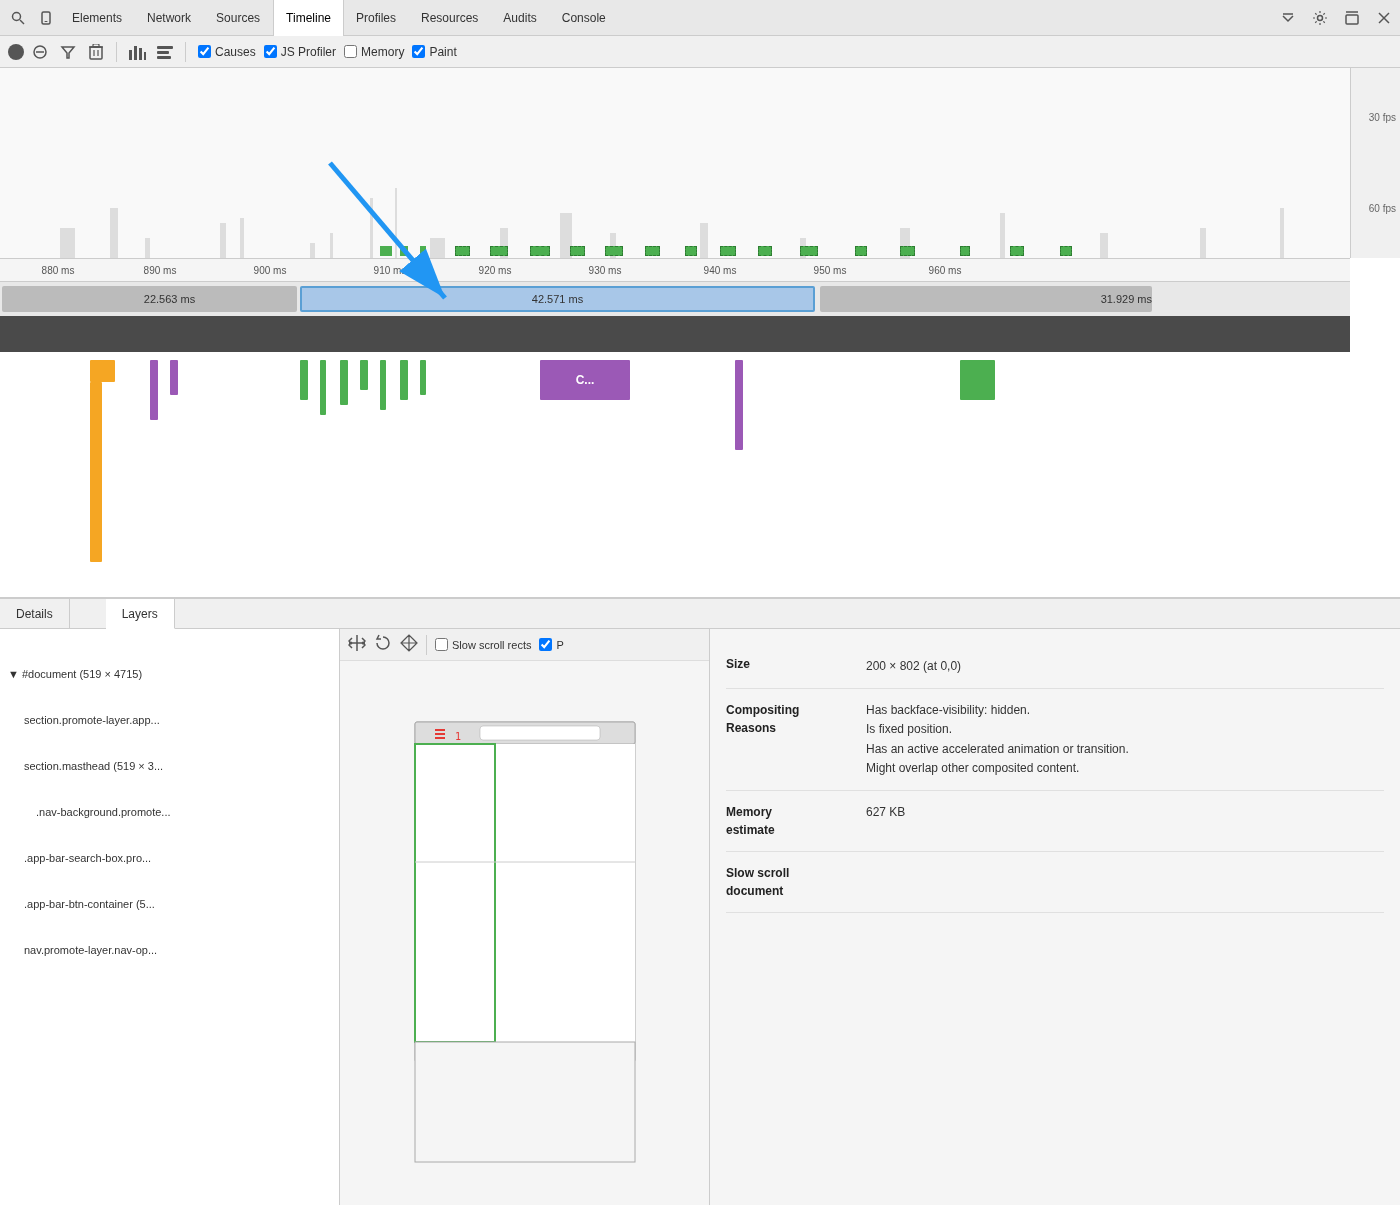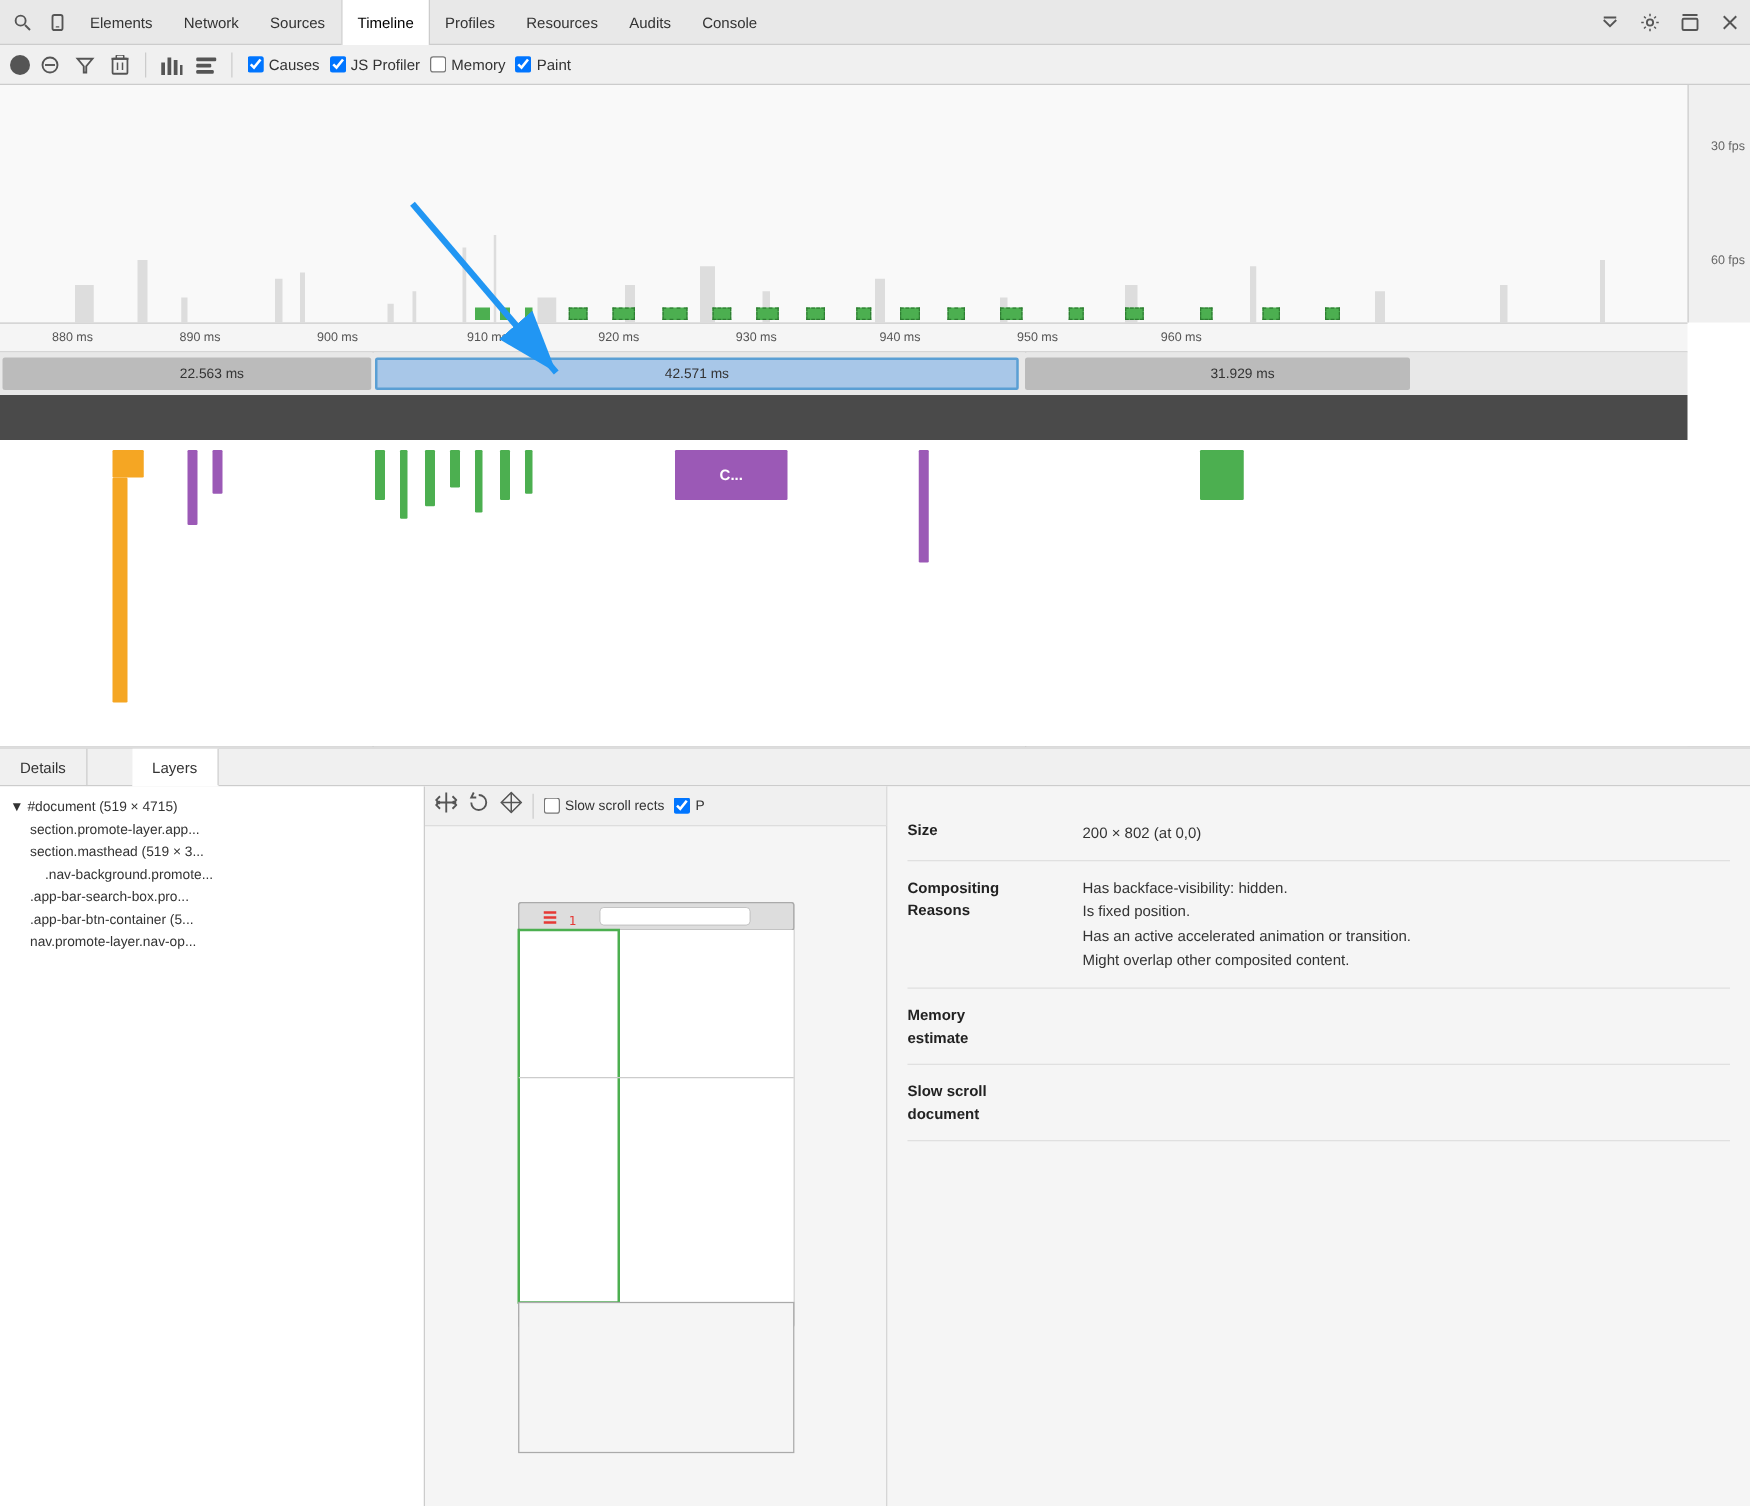--- a/index.html
+++ b/index.html
@@ -205,20 +205,21 @@
       border-right: 1px solid #ccc;
       padding: 8px 0;
       overflow-y: auto;
     }
     .tree-item {
       padding: 3px 8px;
       font-size: 11px;
       color: #333;
       cursor: pointer;
       white-space: nowrap;
+      margin-top: 28px;
     }
     .tree-item.root { font-weight: 500; }
 
     
     .layer-preview {
       width: 370px;
       background: #f5f5f5;
       border-right: 1px solid #ccc;
       display: flex;
       flex-direction: column;
@@ -503,21 +504,21 @@
   <div class="timeline-bars">
 
     <div class="timeline-bar bar-gray" style="left:2px;width:295px;">
       <span>22.563 ms</span>
     </div>
 
     <div class="timeline-bar bar-blue" style="left:300px;width:515px;">
       <span>42.571 ms</span>
     </div>
 
-    <div class="timeline-bar bar-gray" style="left:820px;width:308px;">
+    <div class="timeline-bar bar-gray" style="left:820px;width:332px;justify-content:flex-end;">
       <span>31.929 ms</span>
     </div>
   </div>
 
   <div class="timeline-dark"></div>
 
   <div class="activity-area">
 
     <div class="activity-block" style="left:90px;top:30px;width:12px;height:180px;background:#f5a623;"></div>
 
@@ -672,20 +673,21 @@
           <div>Has an active accelerated animation or transition.</div>
           <div>Might overlap other composited content.</div>
         </div>
       </div>
 
       <div class="info-row" style="align-items:flex-start;">
         <div class="info-label" style="line-height:1.5;">
           <span>Memory</span><br>
           <span>estimate</span>
         </div>
+        <div class="info-value">627 KB</div>
       </div>
 
       <div class="info-row" style="align-items:flex-start;">
         <div class="info-label" style="line-height:1.5;">
           <span>Slow scroll</span><br>
           <span>document</span>
         </div>
         <div class="info-value"></div>
       </div>
     </div>

